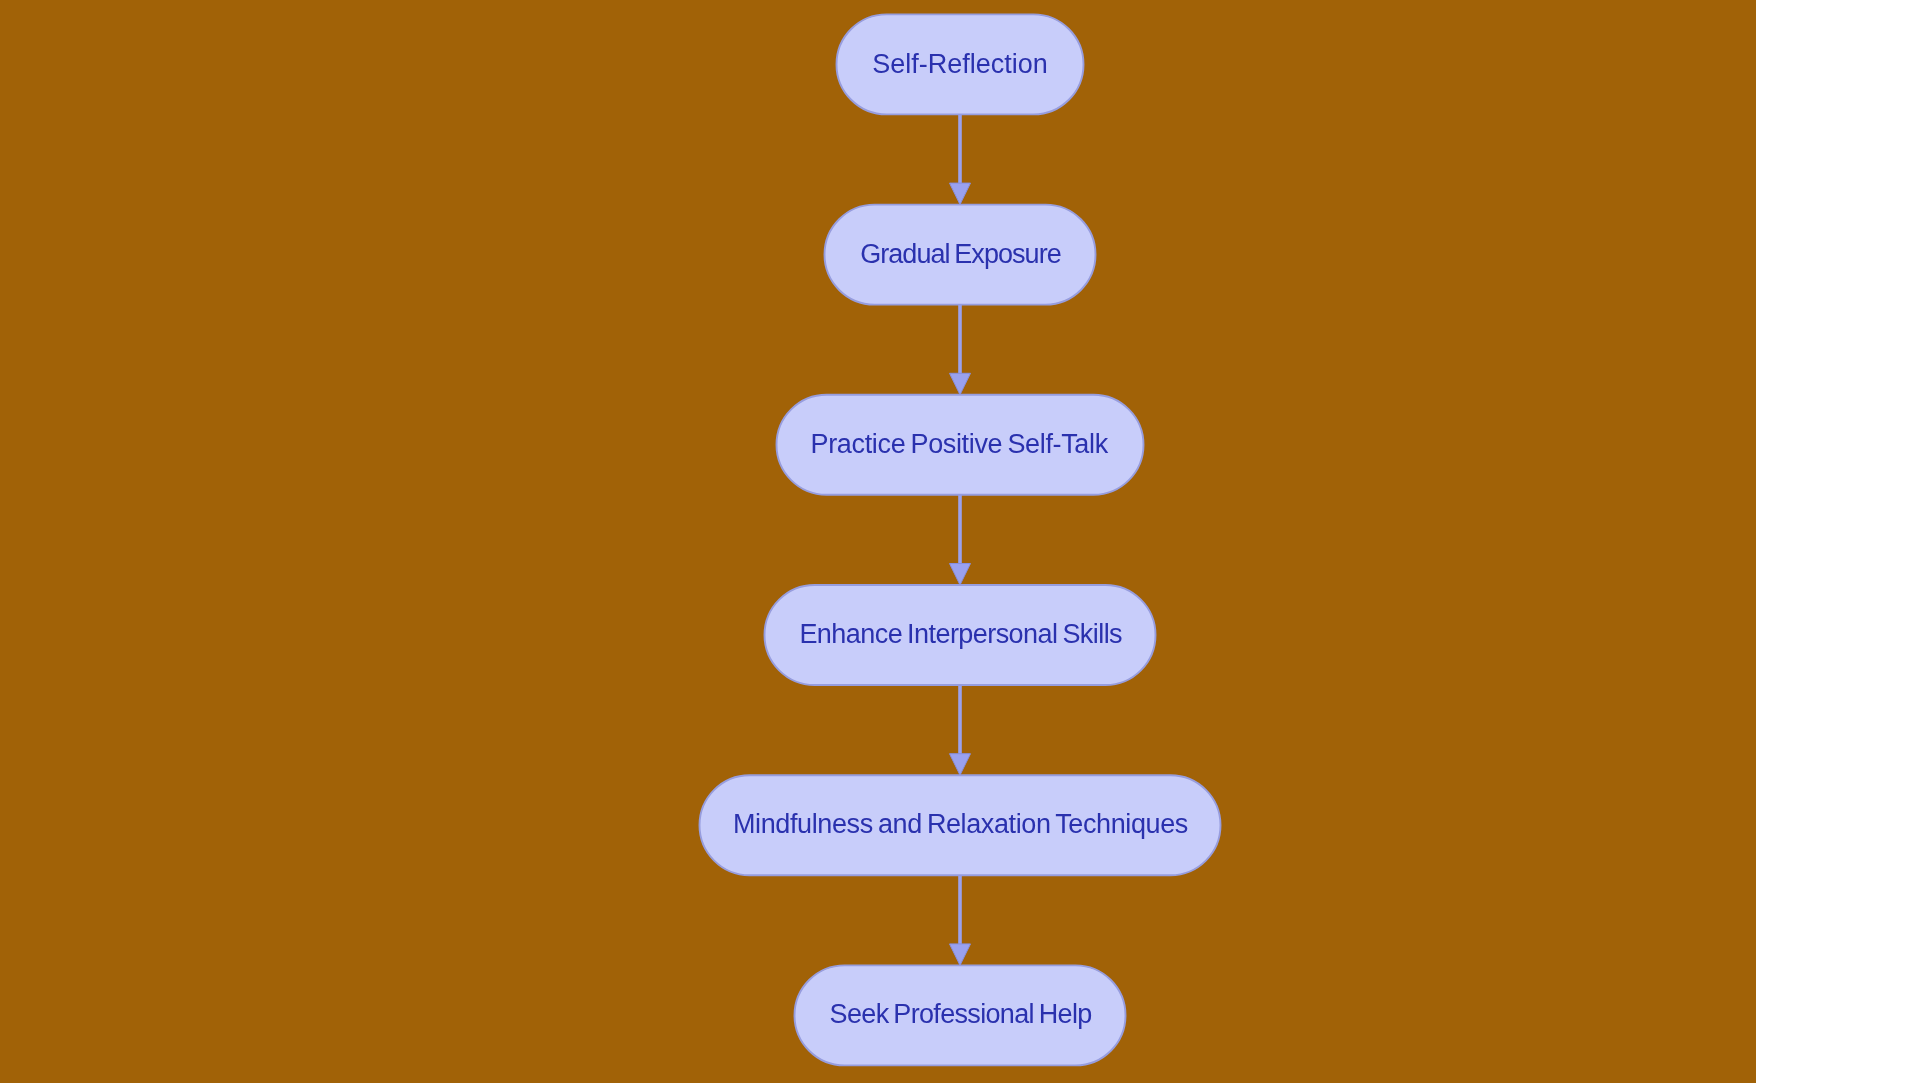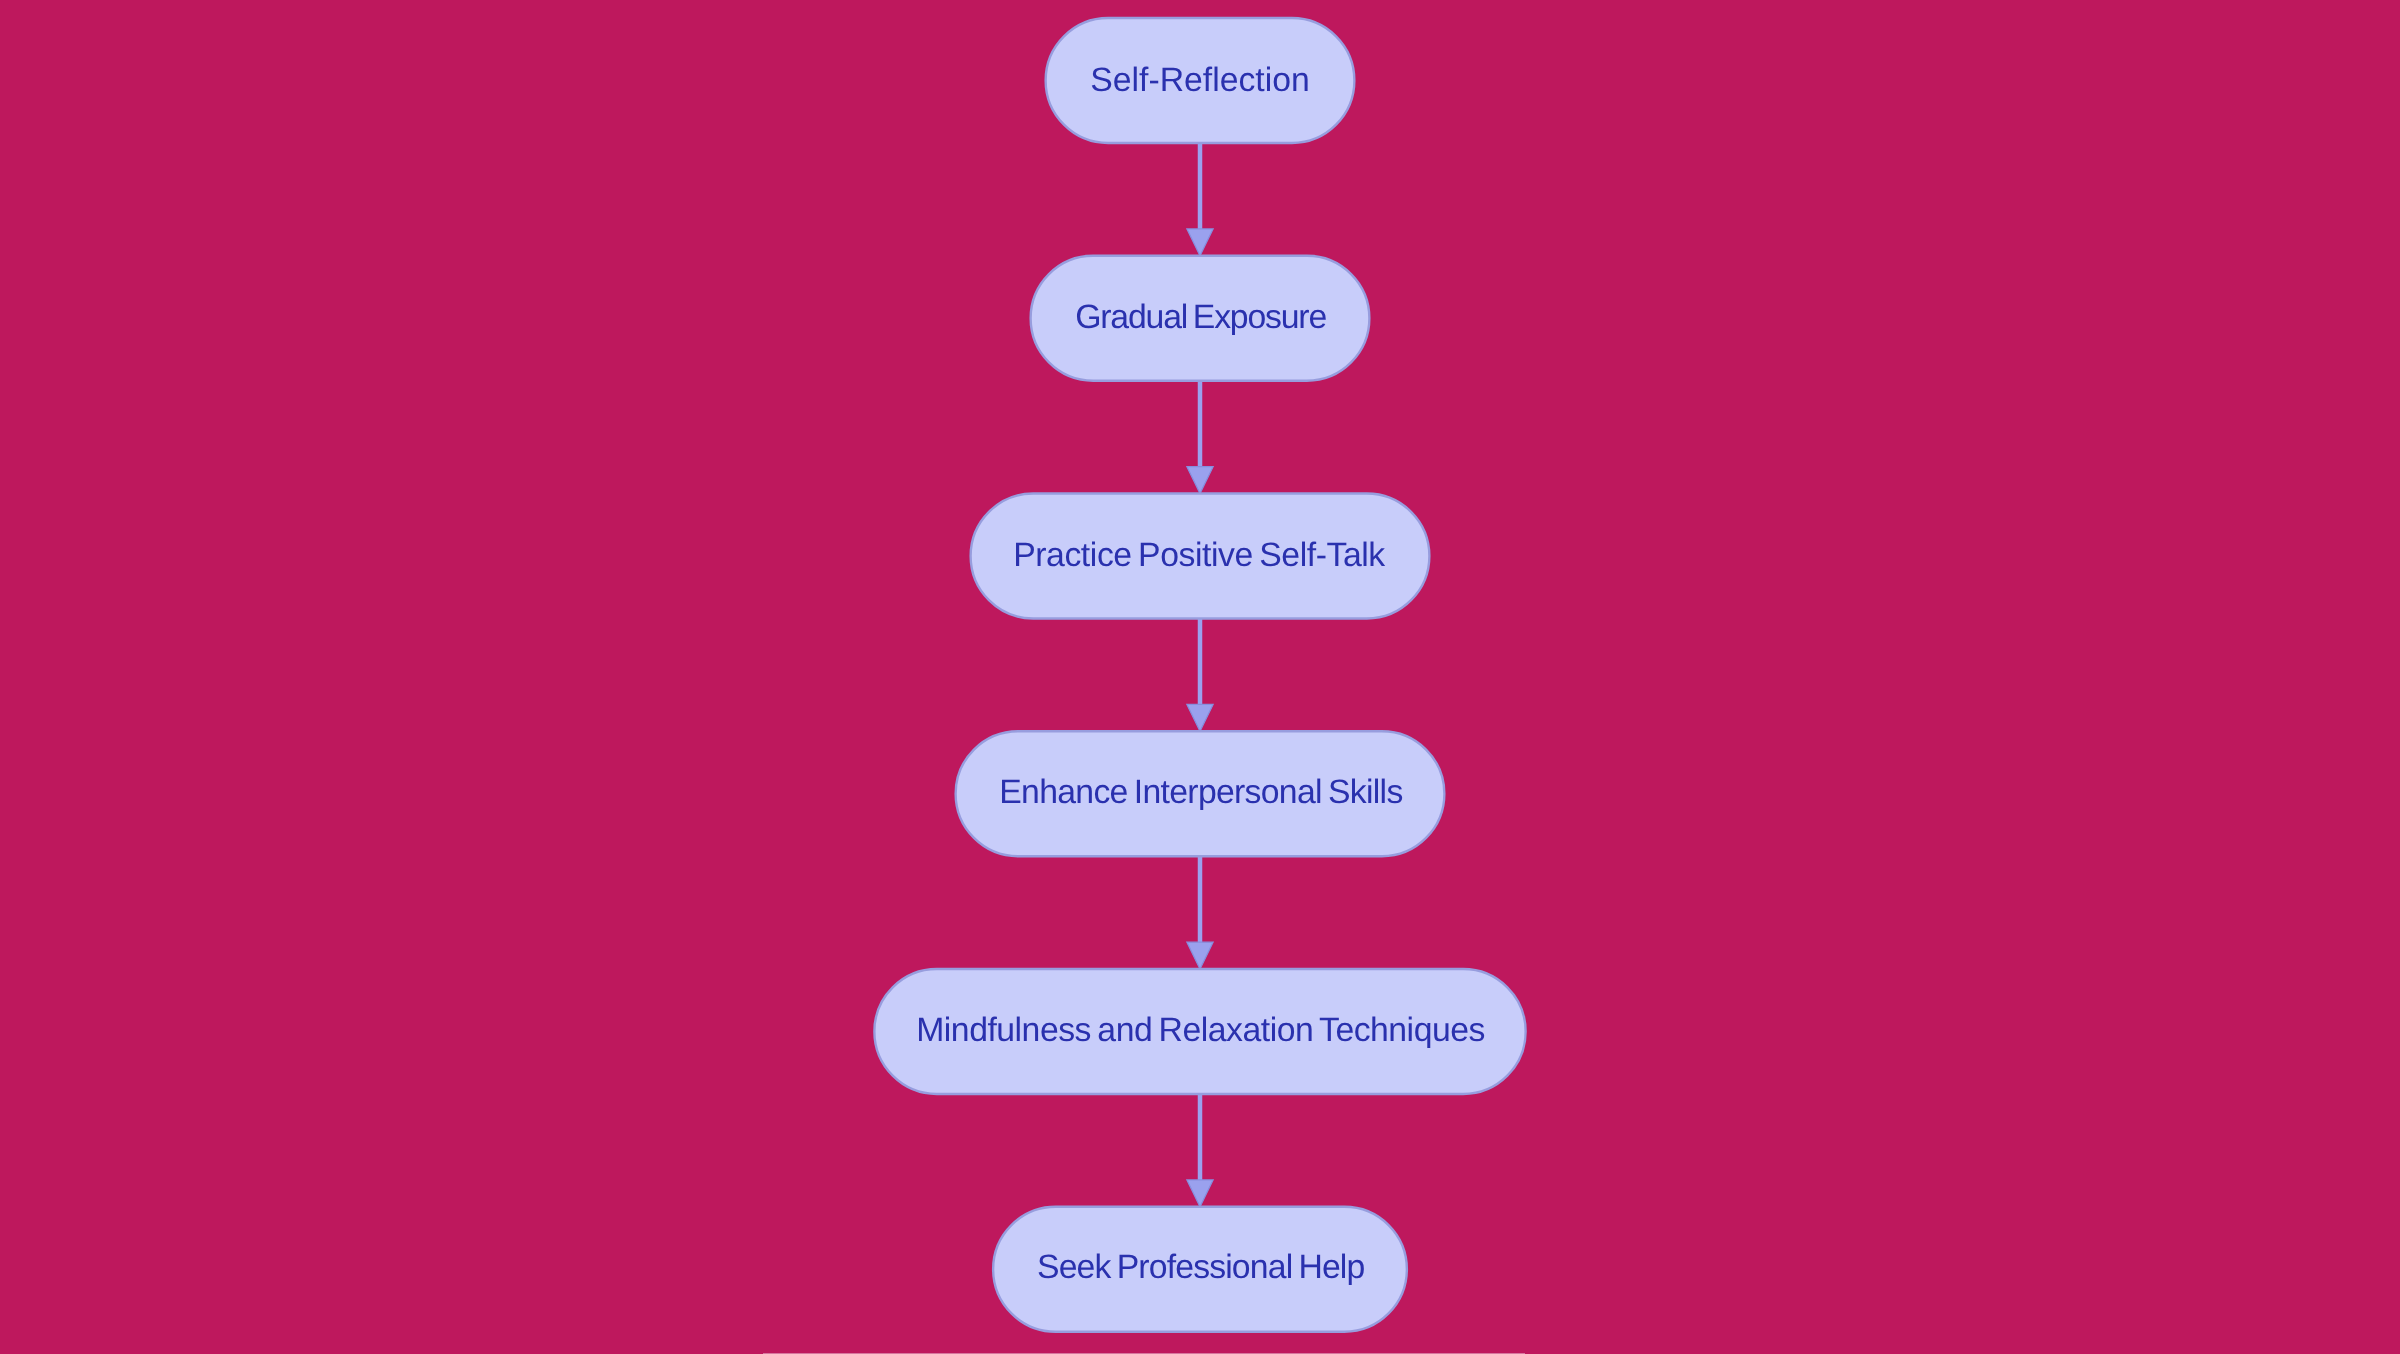--- a/index.html
+++ b/index.html
@@ -6,23 +6,23 @@
   html, body {
     margin: 0;
     padding: 0;
     width: 1920px;
     height: 1083px;
     background: #ffffff;
     overflow: hidden;
   }
   .canvas {
     position: relative;
-    width: 1920px;
+    width: 1756px;
     height: 1083px;
-    background: #be185d;
+    background: #a16207;
   }
   svg.flow {
     position: absolute;
     left: 0;
     top: 0;
     width: 1920px;
     height: 1083px;
     display: block;
     shape-rendering: geometricPrecision;
   }

